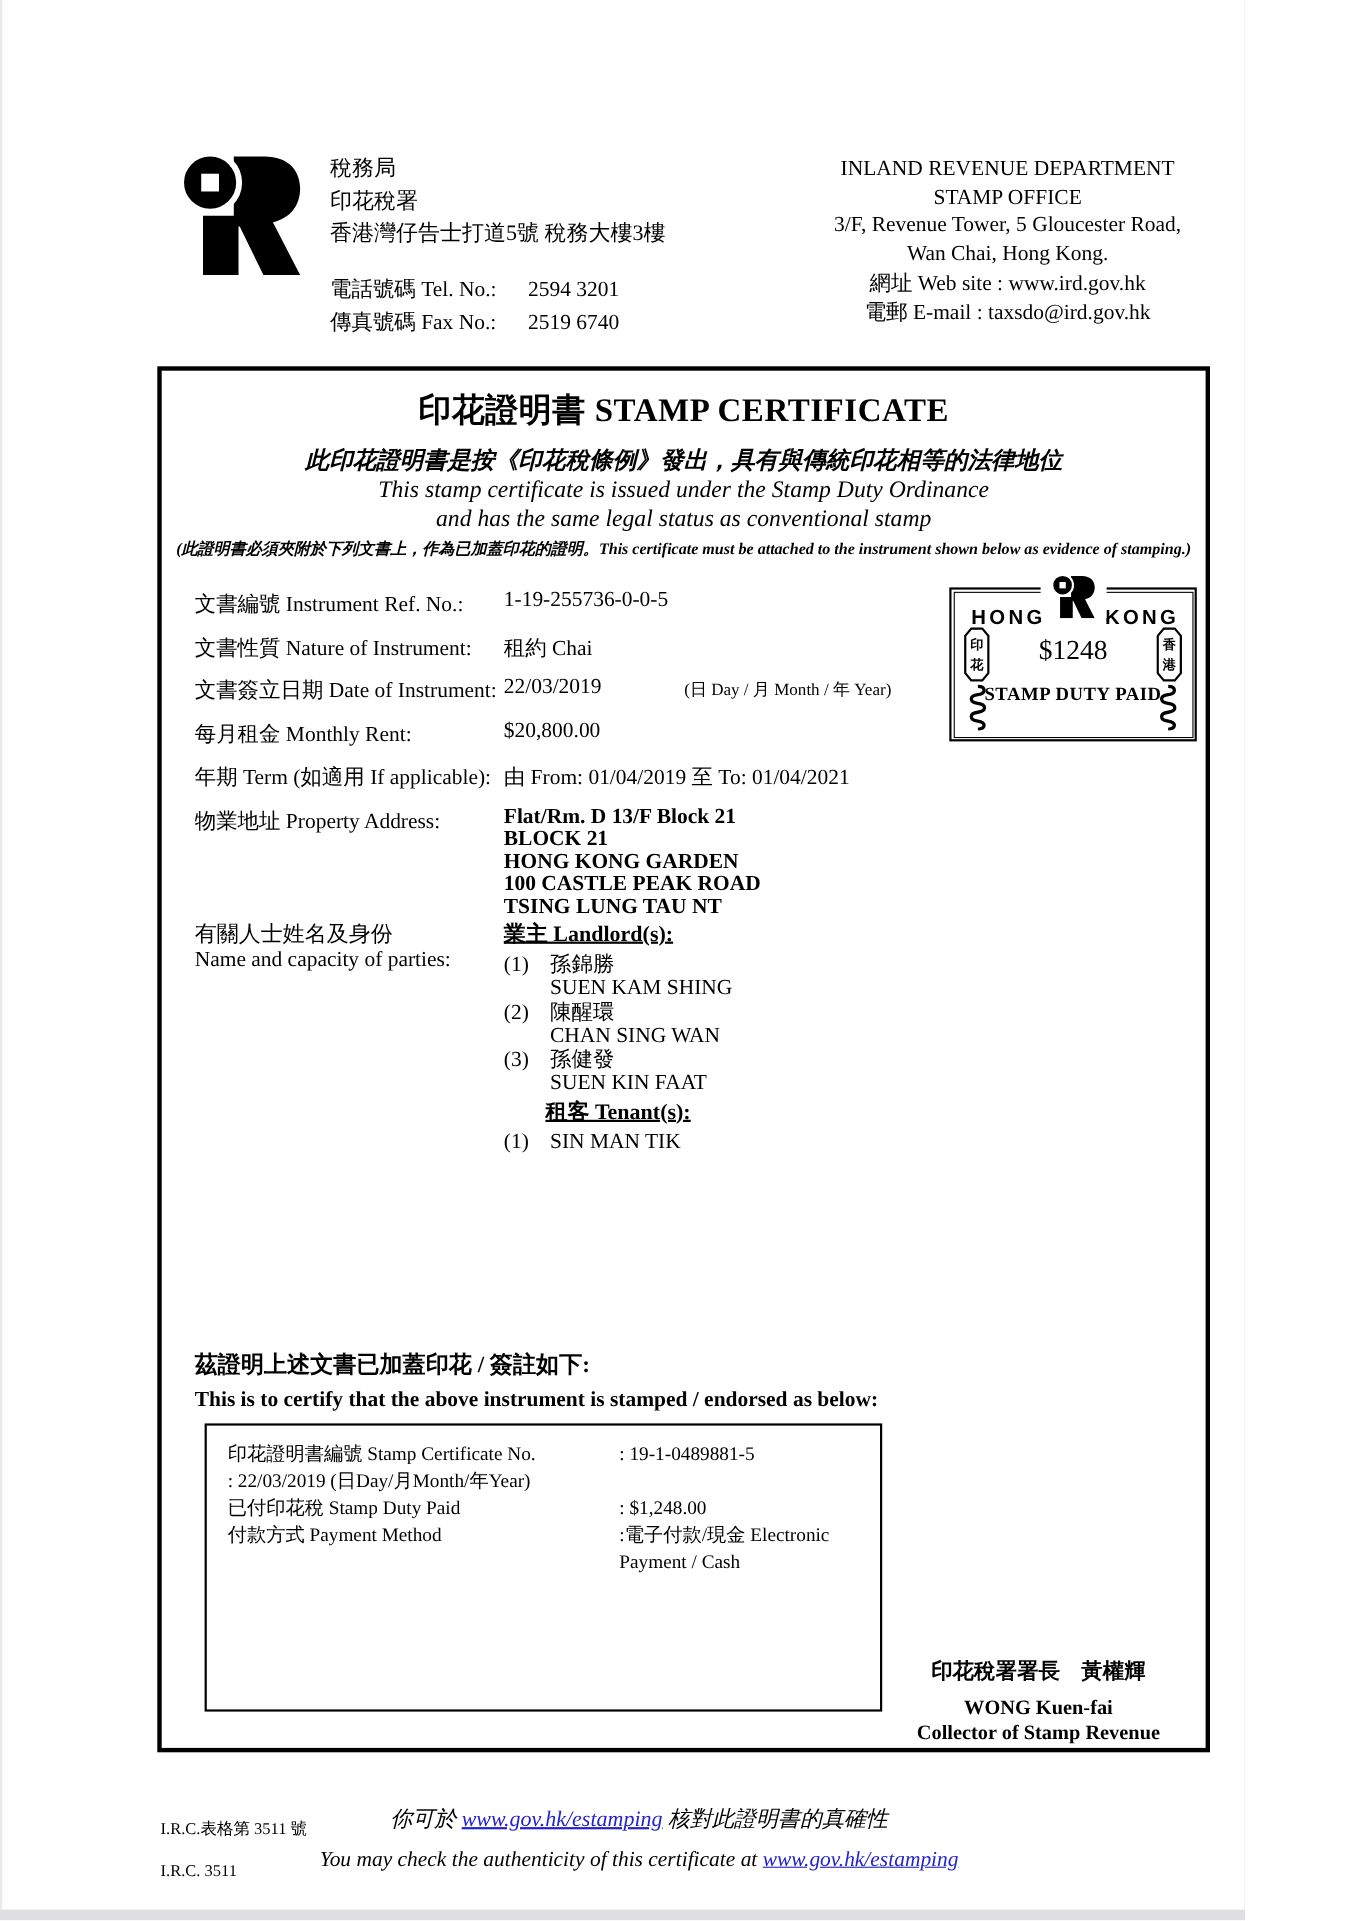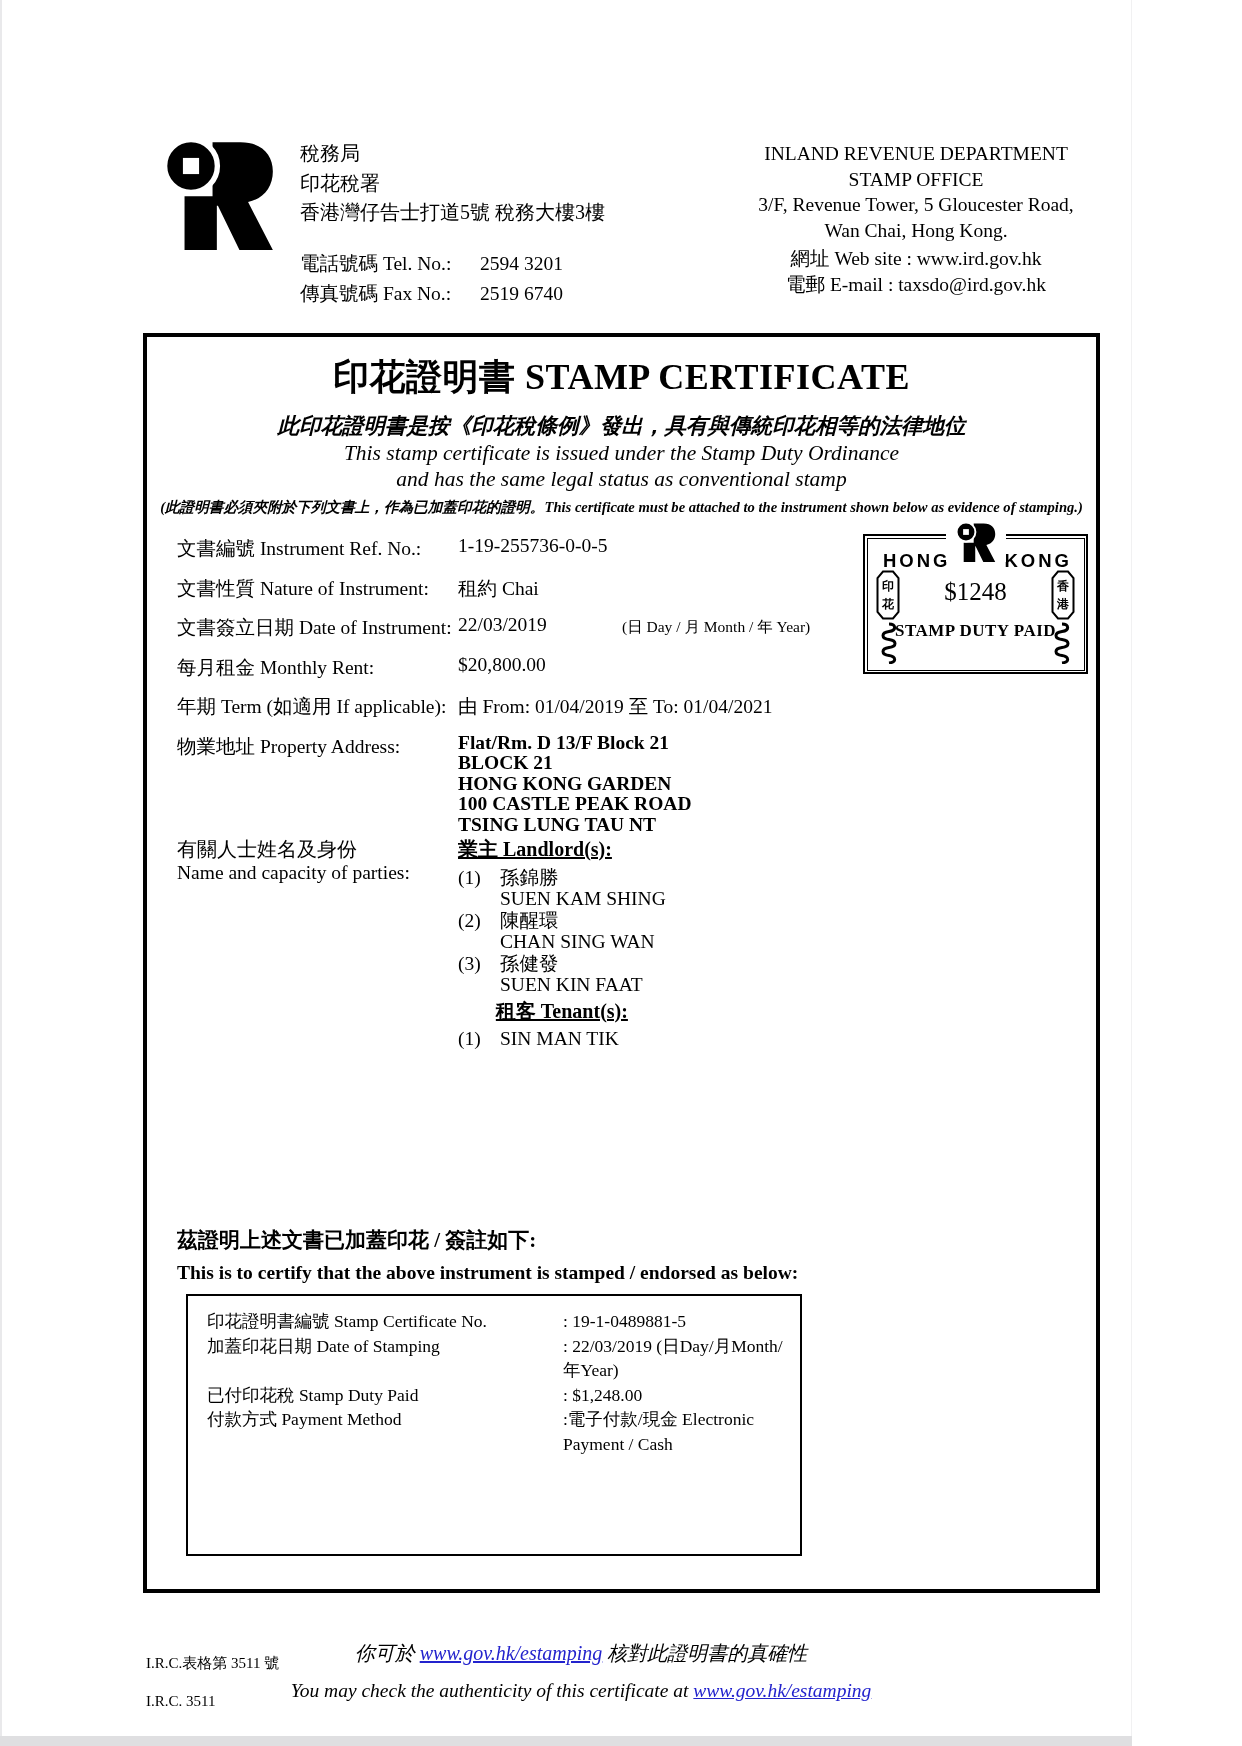--- a/index.html
+++ b/index.html
@@ -15,21 +15,21 @@
   .dept{position:absolute;left:300px;top:139px;font-size:20px;line-height:29.5px;}
   .telfax{position:absolute;left:300px;top:249px;font-size:19.5px;line-height:30px;}
   .tf-label{display:inline-block;width:180px;}
   .hdr-right{position:absolute;left:724px;top:141px;width:384px;text-align:center;
              font-size:19.5px;line-height:25.5px;}
   .hdr-right .contact{margin-top:3px;}
 
   
   .cert{position:absolute;left:143px;top:333px;width:957px;height:1260px;
         border:4px solid #000;box-sizing:border-box;}
-  .title{ text-align:center;margin-top:16px;font-weight:bold;font-size:36px;letter-spacing:.5px;}
+  .title{ text-align:center;margin-top:16px;font-weight:bold;font-size:30px;letter-spacing:.5px;}
   .sub-zh{text-align:center;font-weight:bold;font-style:italic;font-size:21.5px;margin-top:9px;}
   .sub-en{text-align:center;font-weight:normal;font-style:italic;font-size:21.5px;line-height:26px;}
   .note{text-align:center;font-weight:bold;font-style:italic;font-size:14.6px;margin-top:6px;}
 
   
   .fields{position:absolute;left:30px;top:198px;width:660px;font-size:19.5px;}
   .frow{display:flex;margin-bottom:12.5px;position:relative;}
   .flabel{width:281px;flex:none;}
   .fvalue{flex:1;}
   .hint{position:absolute;left:445px;top:3px;font-size:15.5px;white-space:nowrap;}
@@ -254,33 +254,37 @@
       <div class="zh">茲證明上述文書已加蓋印花  /  簽註如下:</div>
       <div class="en">This is to certify that the above instrument is stamped / endorsed as below:</div>
     </div>
 
     <div class="detailsbox">
       <div class="drow">
         <div class="dlabel">印花證明書編號 Stamp Certificate No.</div>
         <div>: 19-1-0489881-5</div>
       </div>
       <div class="drow">
-        <div class="dlabel">加蓋印花日期 Date of Stamping</div>
         <div>: 22/03/2019 (日Day/月Month/年Year)</div>
       </div>
       <div class="drow">
         <div class="dlabel">已付印花稅 Stamp Duty Paid</div>
         <div>: $1,248.00</div>
       </div>
       <div class="drow">
         <div class="dlabel">付款方式 Payment Method</div>
         <div>:電子付款/現金 Electronic Payment / Cash</div>
       </div>
     </div>
 
+    <div class="sig">
+      <div class="zh">印花稅署署長　黃權輝</div>
+      <div class="en">WONG Kuen-fai</div>
+      <div class="en">Collector of Stamp Revenue</div>
+    </div>
   </div>
 
   <div class="footer-left">
     <div>I.R.C.表格第 3511 號</div>
     <div>I.R.C. 3511</div>
   </div>
 
   <div class="footer-zh">
     <span>你可於 </span><a class="lnk">www.gov.hk/estamping</a><span> 核對此證明書的真確性</span>
   </div>

